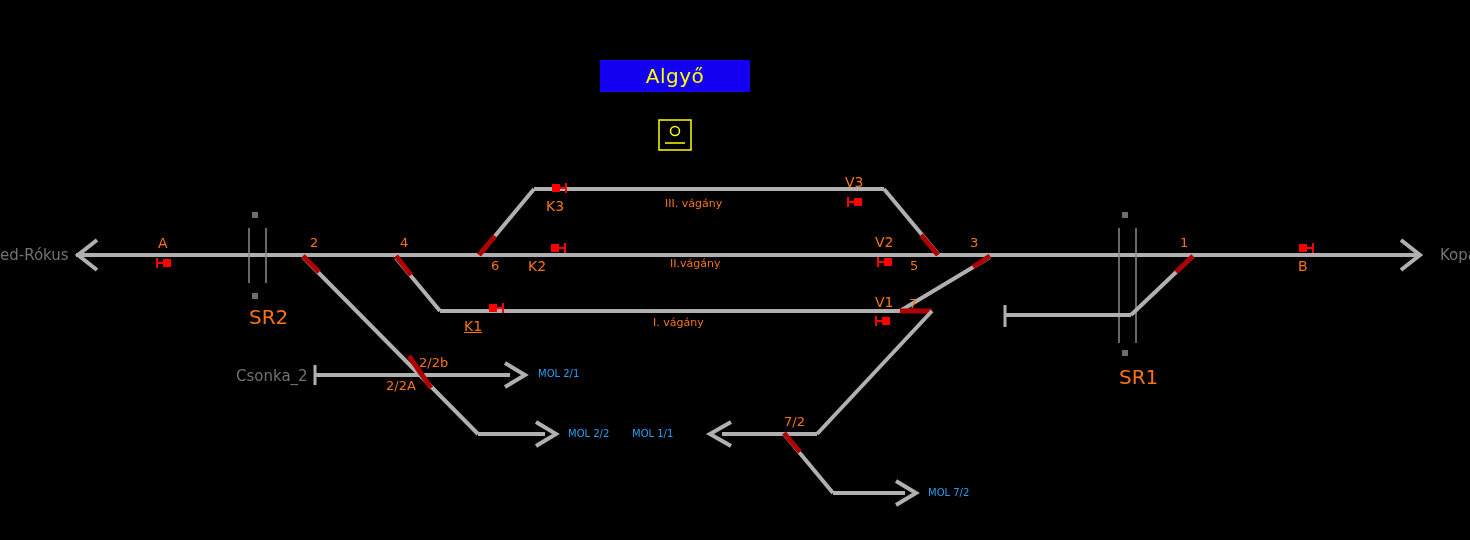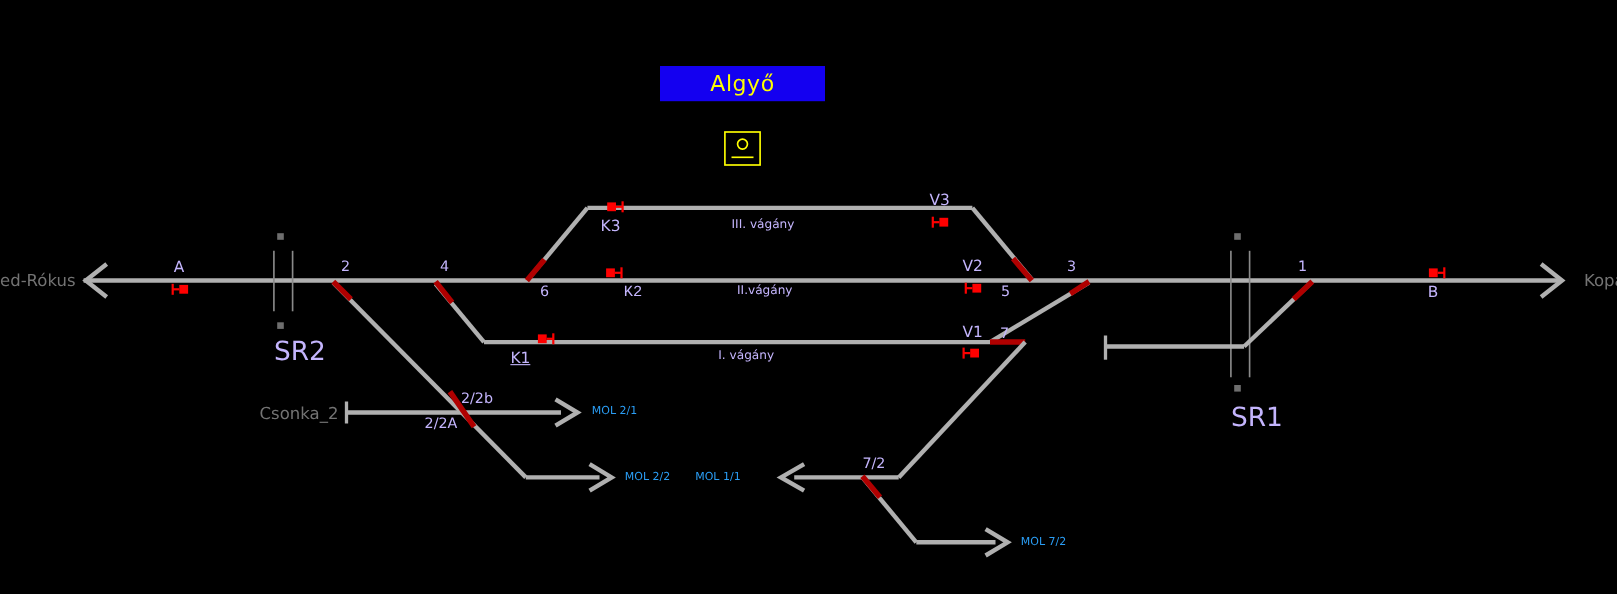--- a/index.html
+++ b/index.html
@@ -36,27 +36,27 @@
     background: #1400f0;
     color: #ffff00;
     font-size: 20px;
     line-height: 32px;
     text-align: center;
     font-family: "DejaVu Sans", sans-serif;
     letter-spacing: 0.5px;
   }
   .lbl {
     position: absolute;
-    color: #c4b5fd;
+    color: #f97316;
     font-size: 14px;
     font-family: "DejaVu Sans", sans-serif;
     white-space: nowrap;
   }
   .lbl.big {
-    font-size: 24px;
+    font-size: 20px;
   }
   .lbl.track {
     font-size: 11px;
   }
   .lbl.green {
     color: #737373;
     font-size: 15px;
   }
   .lbl.cyan {
     color: #2a9df4;
@@ -234,21 +234,21 @@
     </g>
 
   </svg>
 
   <div class="lbl green" style="left:0px; top:246px;">ed-Rókus</div>
   <div class="lbl green" style="left:1440px; top:246px;">Kopá</div>
 
   <div class="lbl" style="left:158px; top:235px;">A</div>
   <div class="lbl" style="left:1298px; top:258px;">B</div>
   <div class="lbl" style="left:464px; top:318px;text-decoration:underline;">K1</div>
-  <div class="lbl" style="left:567px; top:258px;font-family:Liberation Mono, monospace;">K2</div>
+  <div class="lbl" style="left:528px; top:258px;">K2</div>
   <div class="lbl" style="left:546px; top:198px;">K3</div>
   <div class="lbl" style="left:875px; top:294px;">V1</div>
   <div class="lbl" style="left:875px; top:234px;">V2</div>
   <div class="lbl" style="left:845px; top:174px;">V3</div>
 
   <div class="lbl sw" style="left:310px; top:235px;">2</div>
   <div class="lbl sw" style="left:400px; top:235px;">4</div>
   <div class="lbl sw" style="left:491px; top:258px;">6</div>
   <div class="lbl sw" style="left:910px; top:258px;">5</div>
   <div class="lbl sw" style="left:909px; top:296px;">7</div>

